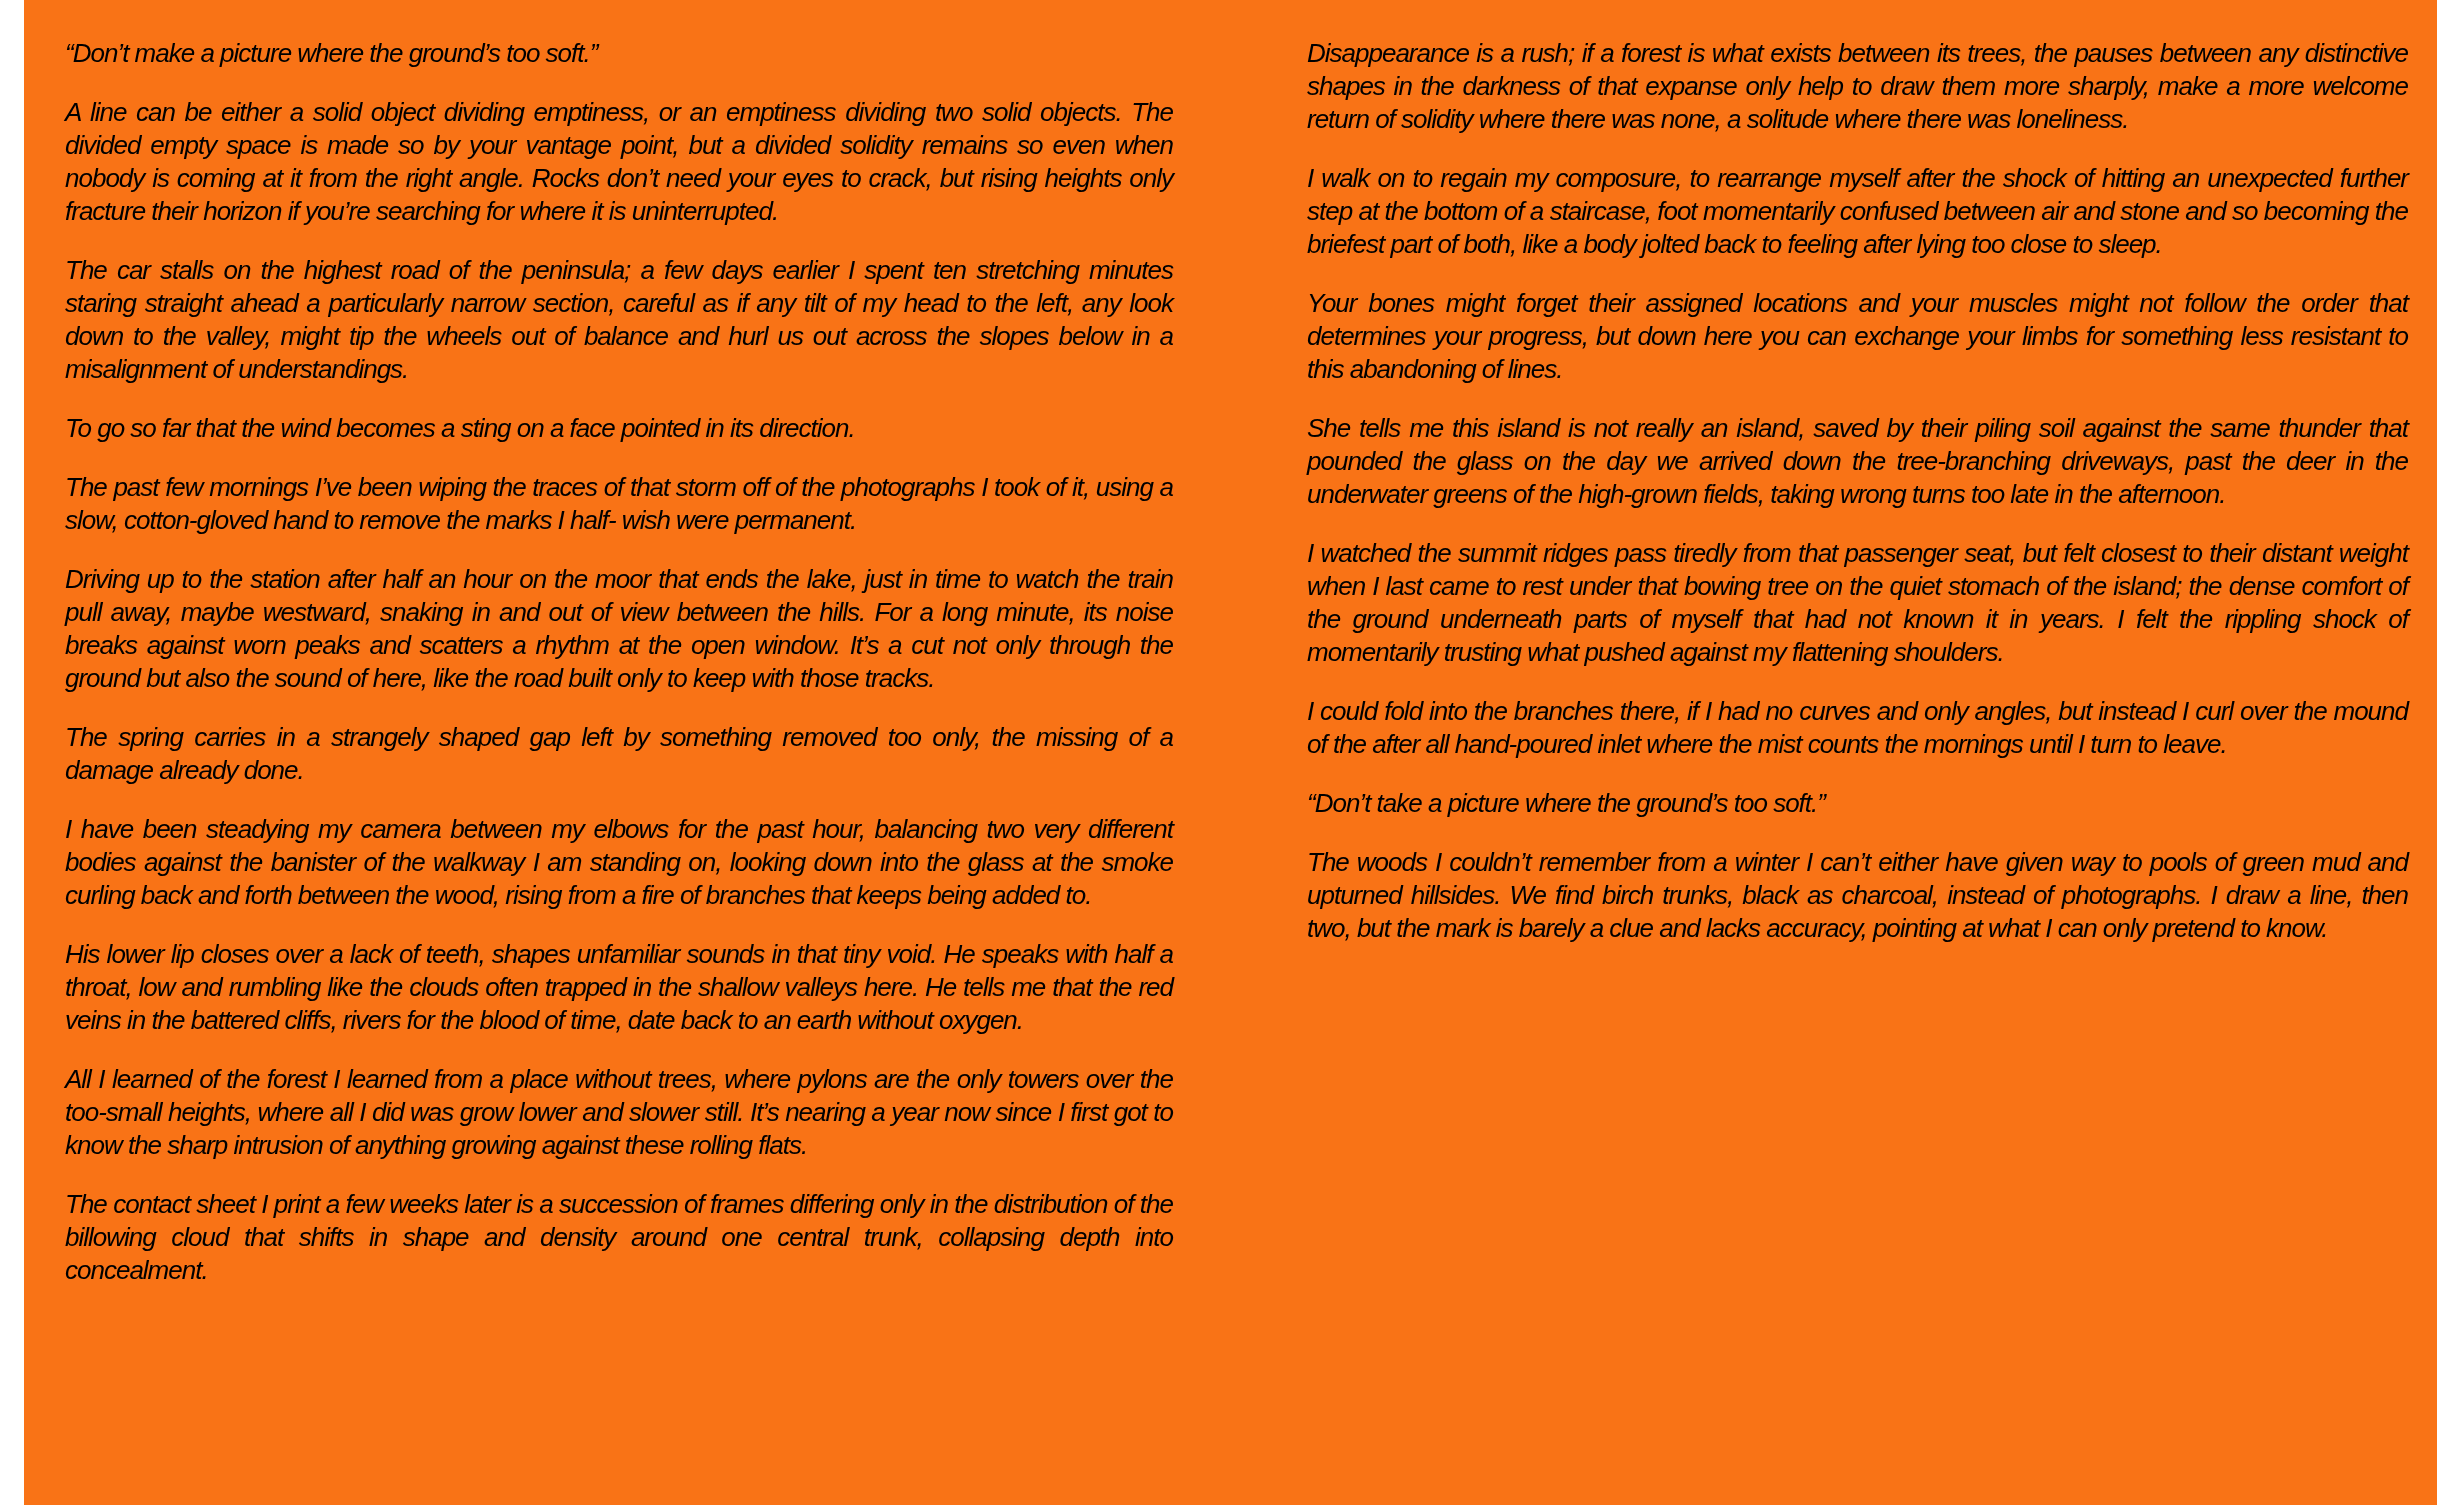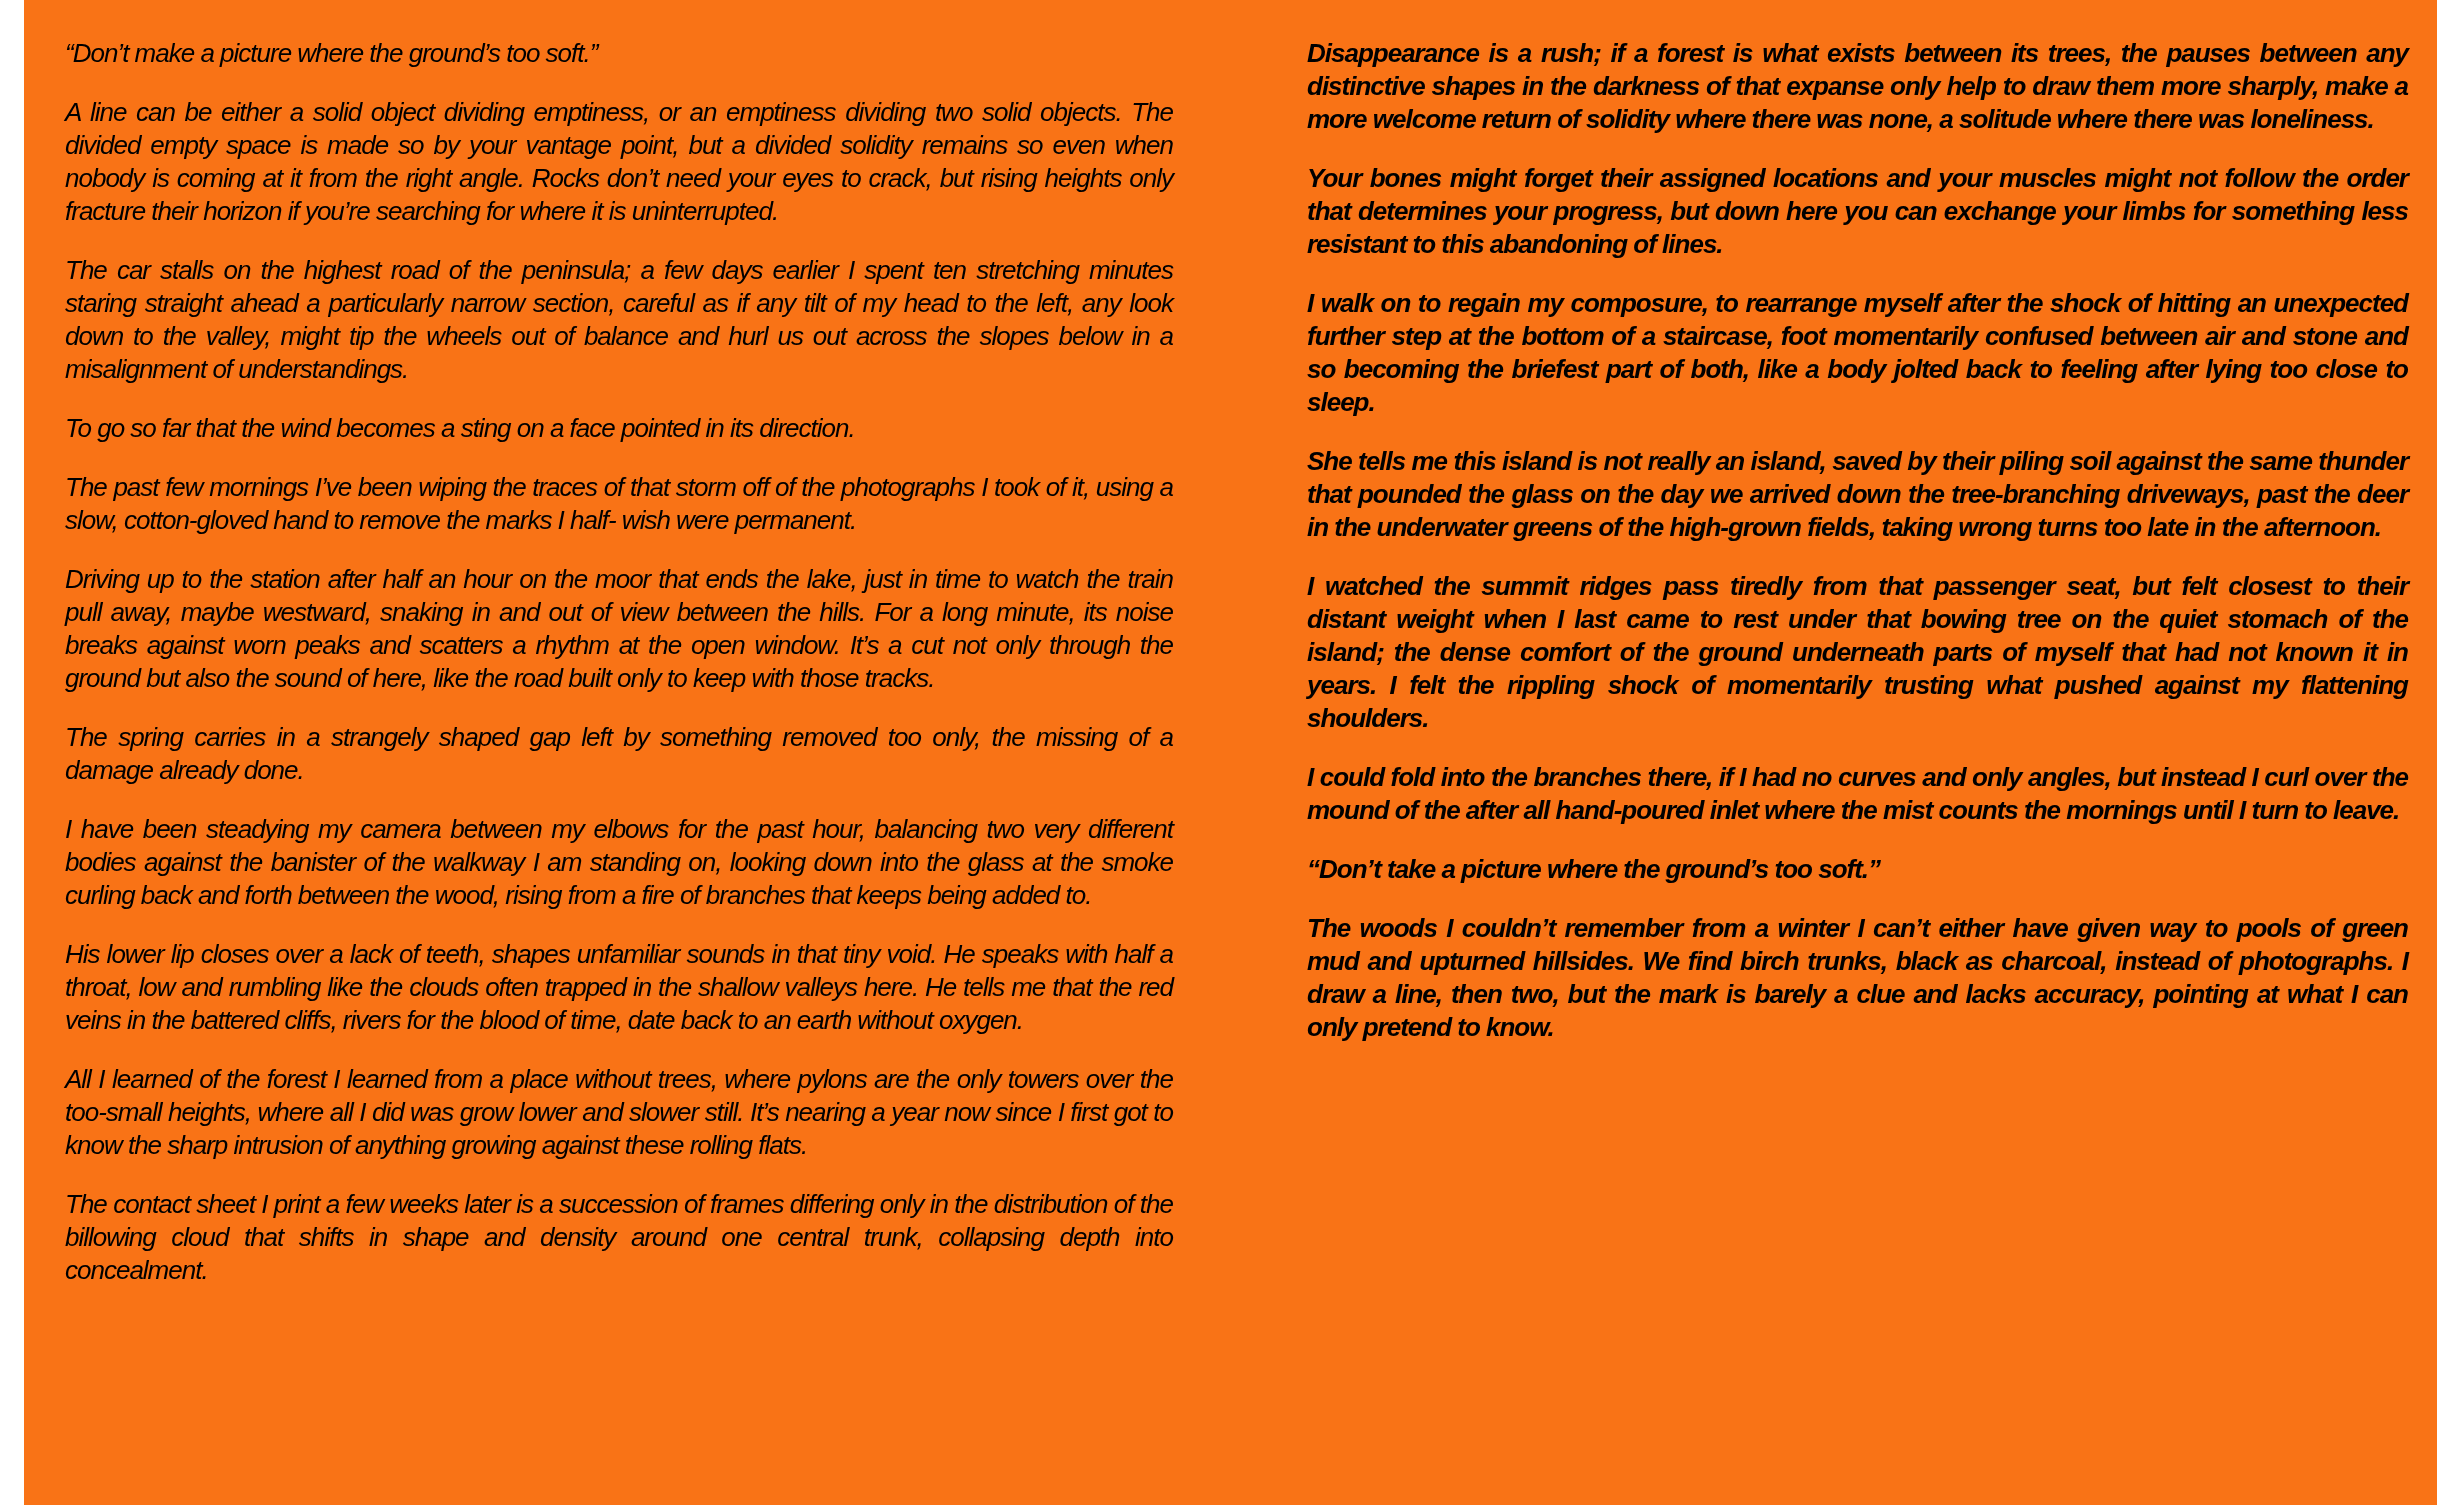--- a/index.html
+++ b/index.html
@@ -16,21 +16,21 @@
     display: flex;
     background: #f97316;
     overflow: hidden;
     margin-left: 24px;
   }
   .col {
     flex: none;
   }
   .col-left  { width: 1108px; }
   .gutter    { flex: none; width: 134px; }
-  .col-right { width: 1101px; font-weight: bold; }
+  .col-right { width: 1101px; }
   p.para {
     font-family: "Liberation Sans", sans-serif;
     font-style: italic;
     font-size: 26px;
     line-height: 33px;
     letter-spacing: -1px;
     color: #000000;
     text-align: justify;
     margin: 0 0 26px 0;
   }
@@ -51,22 +51,22 @@
     <p class="para">I have been steadying my camera between my elbows for the past hour, balancing two very different bodies against the banister of the walkway I am standing on, looking down into the glass at the smoke curling back and forth between the wood, rising from a fire of branches that keeps being added to.</p>
     <p class="para">His lower lip closes over a lack of teeth, shapes unfamiliar sounds in that tiny void. He speaks with half a throat, low and rumbling like the clouds often trapped in the shallow valleys here. He tells me that the red veins in the battered cliffs, rivers for the blood of time, date back to an earth without oxygen.</p>
     <p class="para">All I learned of the forest I learned from a place without trees, where pylons are the only towers over the too-small heights, where all I did was grow lower and slower still. It’s nearing a year now since I first got to know the sharp intrusion of anything growing against these rolling flats.</p>
     <p class="para">The contact sheet I print a few weeks later is a succession of frames differing only in the distribution of the billowing cloud that shifts in shape and density around one central trunk, collapsing depth into concealment.</p>
   </div>
 
   <div class="gutter"></div>
 
   <div class="col col-right">
     <p class="para">Disappearance is a rush; if a forest is what exists between its trees, the pauses between any distinctive shapes in the darkness of that expanse only help to draw them more sharply, make a more welcome return of solidity where there was none, a solitude where there was loneliness.</p>
+    <p class="para">I walk on to regain my composure, to rearrange myself after the shock of hitting an unexpected further step at the bottom of a staircase, foot momentarily confused between air and stone and so becoming the briefest part of both, like a body jolted back to feeling after lying too close to sleep.</p>
     <p class="para">Your bones might forget their assigned locations and your muscles might not follow the order that determines your progress, but down here you can exchange your limbs for something less resistant to this abandoning of lines.</p>
-    <p class="para">I walk on to regain my composure, to rearrange myself after the shock of hitting an unexpected further step at the bottom of a staircase, foot momentarily confused between air and stone and so becoming the briefest part of both, like a body jolted back to feeling after lying too close to sleep.</p>
     <p class="para">She tells me this island is not really an island, saved by their piling soil against the same thunder that pounded the glass on the day we arrived down the tree-branching driveways, past the deer in the underwater greens of the high-grown fields, taking wrong turns too late in the afternoon.</p>
     <p class="para">I watched the summit ridges pass tiredly from that passenger seat, but felt closest to their distant weight when I last came to rest under that bowing tree on the quiet stomach of the island; the dense comfort of the ground underneath parts of myself that had not known it in years. I felt the rippling shock of momentarily trusting what pushed against my flattening shoulders.</p>
     <p class="para">I could fold into the branches there, if I had no curves and only angles, but instead I curl over the mound of the after all hand-poured inlet where the mist counts the mornings until I turn to leave.</p>
     <p class="para">“Don’t take a picture where the ground’s too soft.”</p>
     <p class="para">The woods I couldn’t remember from a winter I can’t either have given way to pools of green mud and upturned hillsides. We find birch trunks, black as charcoal, instead of photographs. I draw a line, then two, but the mark is barely a clue and lacks accuracy, pointing at what I can only pretend to know.</p>
   </div>
 
 </div>
 
 

